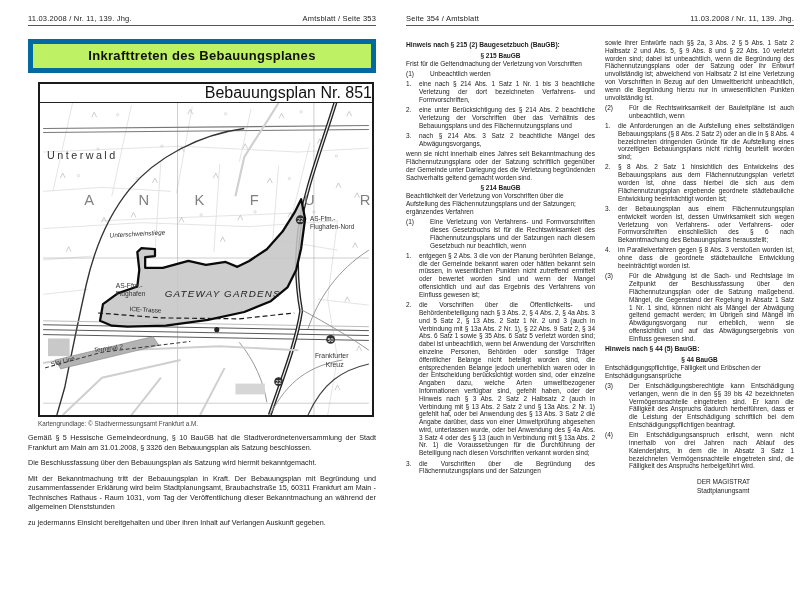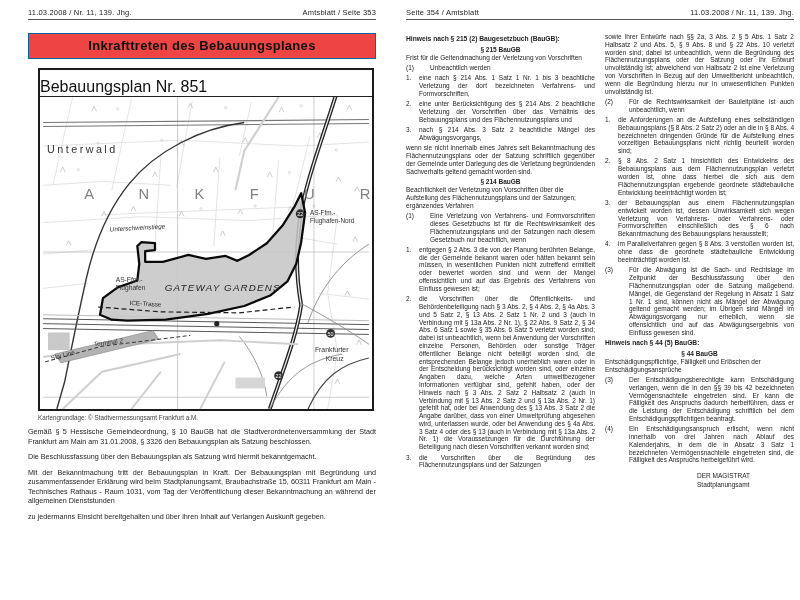--- a/index.html
+++ b/index.html
@@ -1,33 +1,33 @@
 <!DOCTYPE html>
 <html><head>
 <meta charset="utf-8">
 <style>
   html,body{margin:0;padding:0}
   body{
     width:800px;height:600px;background:#fff;overflow:hidden;position:relative;
     font-family:"Liberation Sans",sans-serif;color:#1c1c1c;
     -webkit-font-smoothing:antialiased;
   }
-  .page{position:absolute;top:8px}
+  .page{position:absolute;top:14px}
   .page-left{left:28px;width:348px}
   .page-right{left:406px;width:388px}
 
   .phead{display:flex;justify-content:space-between;font-size:7.5px;color:#222;
          border-bottom:1px solid #555;padding-bottom:2px;letter-spacing:.2px}
 
-  .titlebar{margin-top:13px;background:#ef4444;border:1px solid #0369a1;
+  .titlebar{margin-top:13px;background:#bef264;border:5px solid #0369a1;
             font-weight:bold;font-size:13px;text-align:center;padding:4px 0 5px;
             letter-spacing:.3px;color:#111}
 
   .mapbox{margin:9px 0 0 10px;width:332px;border:2px solid #1b1b1b;background:#fff}
-  .map-title{font-size:16px;text-align:left;margin-top:8px;color:#111}
+  .map-title{font-size:16px;text-align:right;margin-top:0;color:#111}
   .map-subtitle{font-size:11px;text-align:center;margin:2px 0 7px;color:#111}
   .mapbox svg{display:block;width:332px;height:312px;border-top:1px solid #222}
 
   .map-caption{font-size:6.3px;color:#444;margin:3px 0 0 10px}
 
   .body{font-size:7.2px;line-height:1.32;margin:6px 0 0;color:#1c1c1c}
   .just{text-align:justify}
   .sig{font-size:7.2px;line-height:1.32;text-align:right;padding-right:18px;margin-top:4px}
   .hours{margin:4px 0 0 27px;font-size:7.2px;line-height:1.4}
   .hrow{display:flex}

